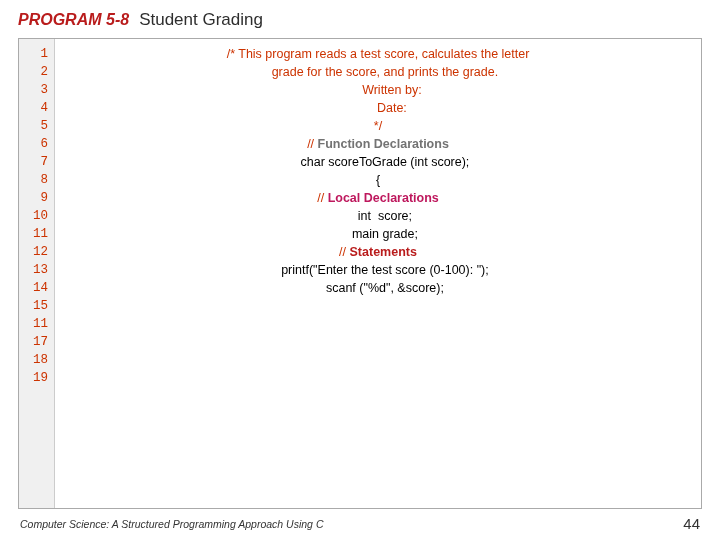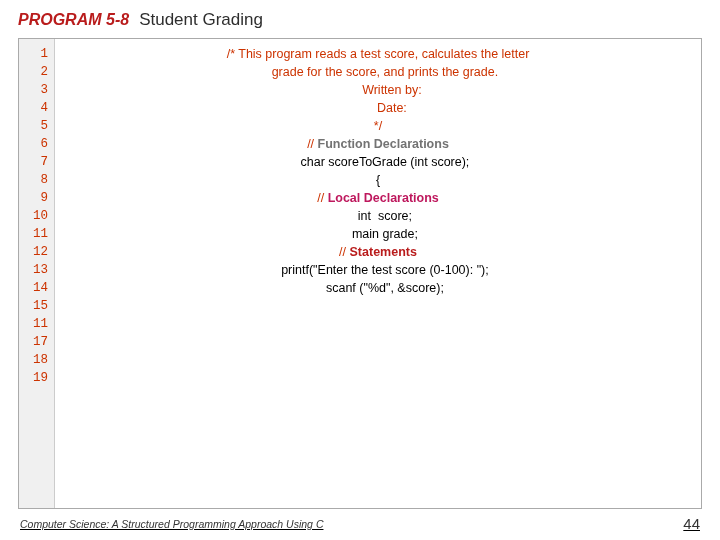--- a/index.html
+++ b/index.html
@@ -85,21 +85,20 @@
     }
 
     .c-comment { color: #cc3300; }
 
     .footer {
       display: flex;
       justify-content: space-between;
       align-items: center;
       margin-top: 6px;
       padding: 0 2px;
-      text-decoration: underline;
     }
 
     .footer-text {
       font-size: 10.5px;
       color: #333333;
       font-style: italic;
     }
 
     .footer-page {
       font-size: 15px;

